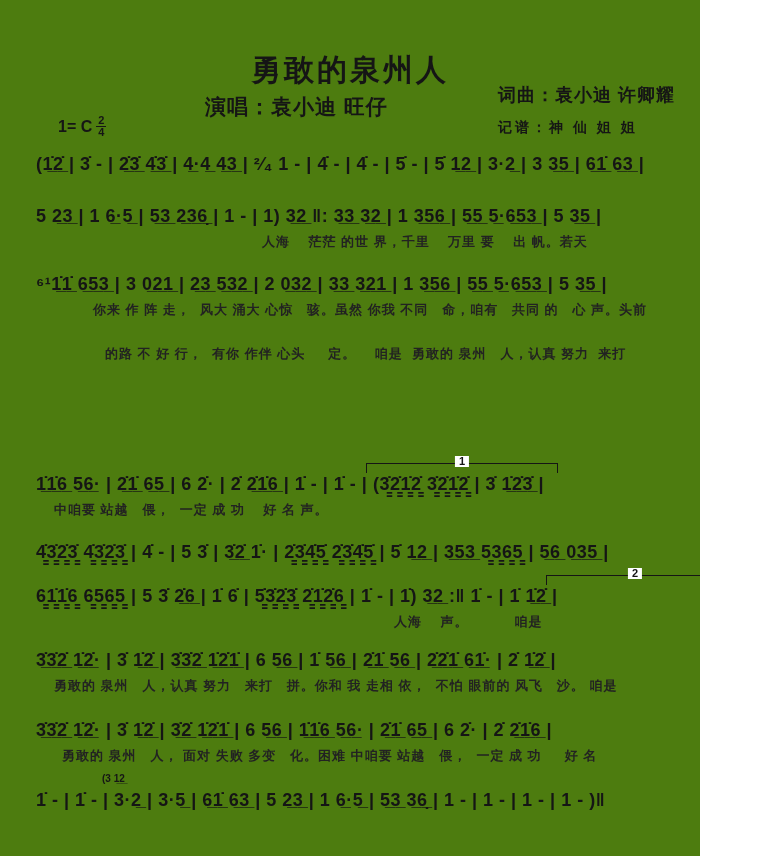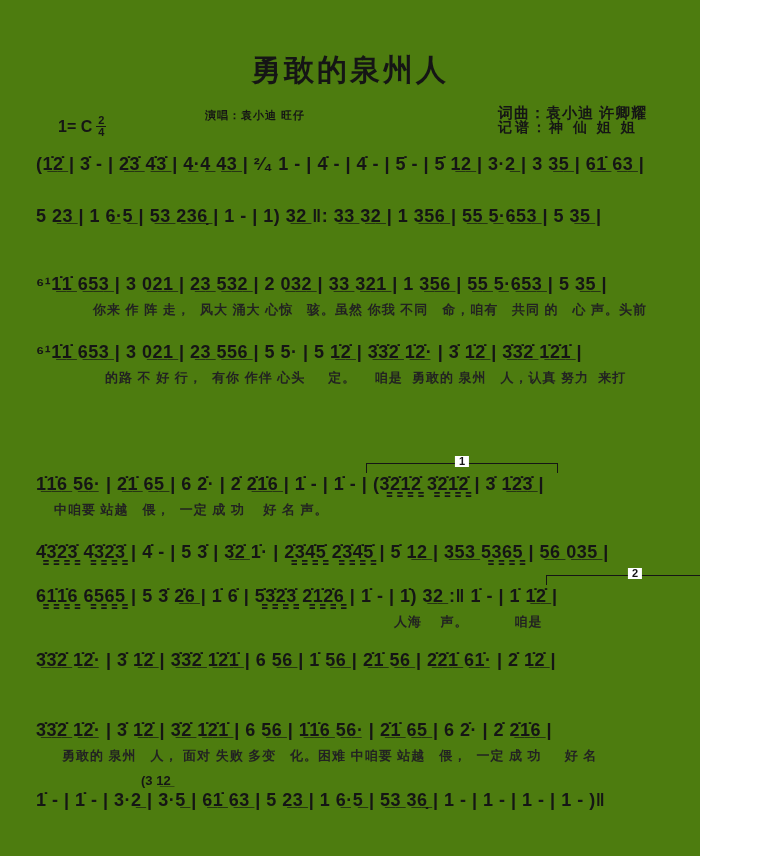--- a/index.html
+++ b/index.html
@@ -9,26 +9,26 @@
     background:#4d7c0f;
     color:#151515;
     font-family:Liberation Sans, sans-serif;
     overflow:hidden;
   }
   .title{
     position:absolute;top:50px;left:0;width:100%;
     text-align:center;font-size:30px;font-weight:bold;letter-spacing:3px;
   }
   .performer{
-    position:absolute;top:108px;left:205px;
-    font-size:11px;font-weight:bold;letter-spacing:1px;white-space:pre;
+    position:absolute;top:93px;left:205px;
+    font-size:21px;font-weight:bold;letter-spacing:1px;white-space:pre;
   }
   .credit-music{
-    position:absolute;top:104px;left:498px;
-    font-size:15px;font-weight:bold;letter-spacing:1px;white-space:pre;
+    position:absolute;top:83px;left:498px;
+    font-size:18px;font-weight:bold;letter-spacing:1px;white-space:pre;
   }
   .credit-notation{
     position:absolute;top:119px;left:498px;
     font-size:14px;font-weight:bold;letter-spacing:3px;white-space:pre;
   }
   .keysig{
     position:absolute;top:118px;left:58px;
     font-size:16px;font-weight:bold;white-space:pre;
   }
   .frac{
@@ -67,50 +67,50 @@
     border-right:1.5px solid #151515;
   }
   .volta span{
     position:absolute;top:-8px;left:50%;transform:translateX(-50%);
     font-size:11px;font-weight:bold;background:#fff;padding:0 4px;line-height:11px;
   }
   .volta-1{left:330px;width:190px;}
   .volta-2{left:510px;width:176px;}
   .grace{
     position:absolute;left:66px;top:-15px;
-    font-size:13px;font-weight:bold;white-space:pre;margin-left:39px;
+    font-size:10px;font-weight:bold;white-space:pre;
   }
 </style>
 </head>
 <body>
 
 <div class="page">
 
   <div class="title">勇敢的泉州人</div>
   <div class="performer">演唱：袁小迪 旺仔</div>
   <div class="credit-music">词曲：袁小迪 许卿耀</div>
   <div class="credit-notation">记谱：神 仙 姐 姐</div>
 
   <div class="keysig"><span>1= C</span><span class="frac"><span class="top">2</span><span class="bot">4</span></span></div>
 
   <div class="system sys1">
     <div class="notes">(1̲̇2̲̇ | 3̇ - | 2̲̇3̲̇ 4̲̇3̲̇ | 4̲·4̲ 4̲3̲ | ²⁄₄ 1 - | 4̇ - | 4̇ - | 5̇ - | 5̇ 1̲2̲ | 3·2̲ | 3 3̲5̲ | 6̲1̲̇ 6̲3̲ |</div>
   </div>
 
   <div class="system sys2">
     <div class="notes">5 2̲3̲ | 1 6̲·5̲ | 5̲3̲ 2̲3̲6̣̲ | 1 - | 1) 3̲2̲ ‖: 3̲3̲ 3̲2̲ | 1 3̲5̲6̲ | 5̲5̲ 5̲·6̲5̲3̲ | 5 3̲5̲ |</div>
+    <div class="lyrics">人海    茫茫 的世 界，千里    万里 要    出 帆。若天</div>
   </div>
 
   <div class="system sys3">
     <div class="notes">⁶¹1̲̇1̲̇ 6̲5̲3̲ | 3 0̲2̲1̲ | 2̲3̲ 5̲3̲2̲ | 2 0̲3̲2̲ | 3̲3̲ 3̲2̲1̲ | 1 3̲5̲6̲ | 5̲5̲ 5̲·6̲5̲3̲ | 5 3̲5̲ |</div>
     <div class="lyrics">你来 作 阵 走，  风大 涌大 心惊   骇。虽然 你我 不同   命，咱有   共同 的   心 声。头前</div>
   </div>
 
   <div class="system sys4">
-    <div class="notes">⁶¹1̲̇1̲̇ 6̲5̲3̲ | 3 0̲2̲1̲ | 2̲3̲ 5̲5̲6̲ | 5 5· | 5 1̲̇2̲̇ | 3̲̇3̲̇2̲̇ 1̲̇2̲̇· | 3̇ 1̲̇2̲̇ | 3̲̇3̲̇2̲̇ 1̲̇2̲̇1̲̇ |</div>
     <div class="lyrics">的路 不 好 行，  有你 作伴 心头     定。    咱是  勇敢的 泉州   人，认真 努力  来打</div>
   </div>
 
 
   <div class="system sys6">
     <div class="volta volta-1">
         <span>1</span>
       </div>
     <div class="notes">1̲̇1̲̇6̲ 5̲6̲· | 2̲̇1̲̇ 6̲5̲ | 6 2̇· | 2̇ 2̲̇1̲̇6̲ | 1̇ - | 1̇ - | (3̳̇2̳̇1̳̇2̳̇ 3̳̇2̳̇1̳̇2̳̇ | 3̇ 1̲̇2̲̇3̲̇ |</div>
     <div class="lyrics">中咱要 站越   偎，  一定 成 功    好 名 声。</div>
@@ -123,20 +123,21 @@
   <div class="system sys8">
     <div class="volta volta-2">
         <span>2</span>
       </div>
     <div class="notes">6̳1̳̇1̳̇6̳ 6̳5̳6̳5̳ | 5 3̇ 2̲̇6̲ | 1̇ 6̇ | 5̳̇3̳̇2̳̇3̳̇ 2̳̇1̳̇2̳̇6̳ | 1̇ - | 1̇) 3̲2̲ :‖ 1̇ - | 1̇ 1̲̇2̲̇ |</div>
     <div class="lyrics">人海    声。          咱是</div>
   </div>
 
   <div class="system sys9">
     <div class="notes">3̲̇3̲̇2̲̇ 1̲̇2̲̇· | 3̇ 1̲̇2̲̇ | 3̲̇3̲̇2̲̇ 1̲̇2̲̇1̲̇ | 6 5̲6̲ | 1̇ 5̲6̲ | 2̲̇1̲̇ 5̲6̲ | 2̲̇2̲̇1̲̇ 6̲1̲̇· | 2̇ 1̲̇2̲̇ |</div>
+    <div class="lyrics">勇敢的 泉州   人，认真 努力   来打   拼。你和 我 走相 依，  不怕 眼前的 风飞   沙。 咱是</div>
   </div>
 
   <div class="system sys10">
     <div class="notes">3̲̇3̲̇2̲̇ 1̲̇2̲̇· | 3̇ 1̲̇2̲̇ | 3̲̇2̲̇ 1̲̇2̲̇1̲̇ | 6 5̲6̲ | 1̲̇1̲̇6̲ 5̲6̲· | 2̲̇1̲̇ 6̲5̲ | 6 2̇· | 2̇ 2̲̇1̲̇6̲ |</div>
     <div class="lyrics">勇敢的 泉州   人， 面对 失败 多变   化。困难 中咱要 站越   偎，  一定 成 功     好 名</div>
   </div>
 
   <div class="system sys11">
     <div class="grace">(3 1̲2̲</div>
     <div class="notes">1̇ - | 1̇ - | 3·2̲ | 3·5̲ | 6̲1̲̇ 6̲3̲ | 5 2̲3̲ | 1 6̲·5̲ | 5̲3̲ 3̲6̣̲ | 1 - | 1 - | 1 - | 1 - )‖</div>

